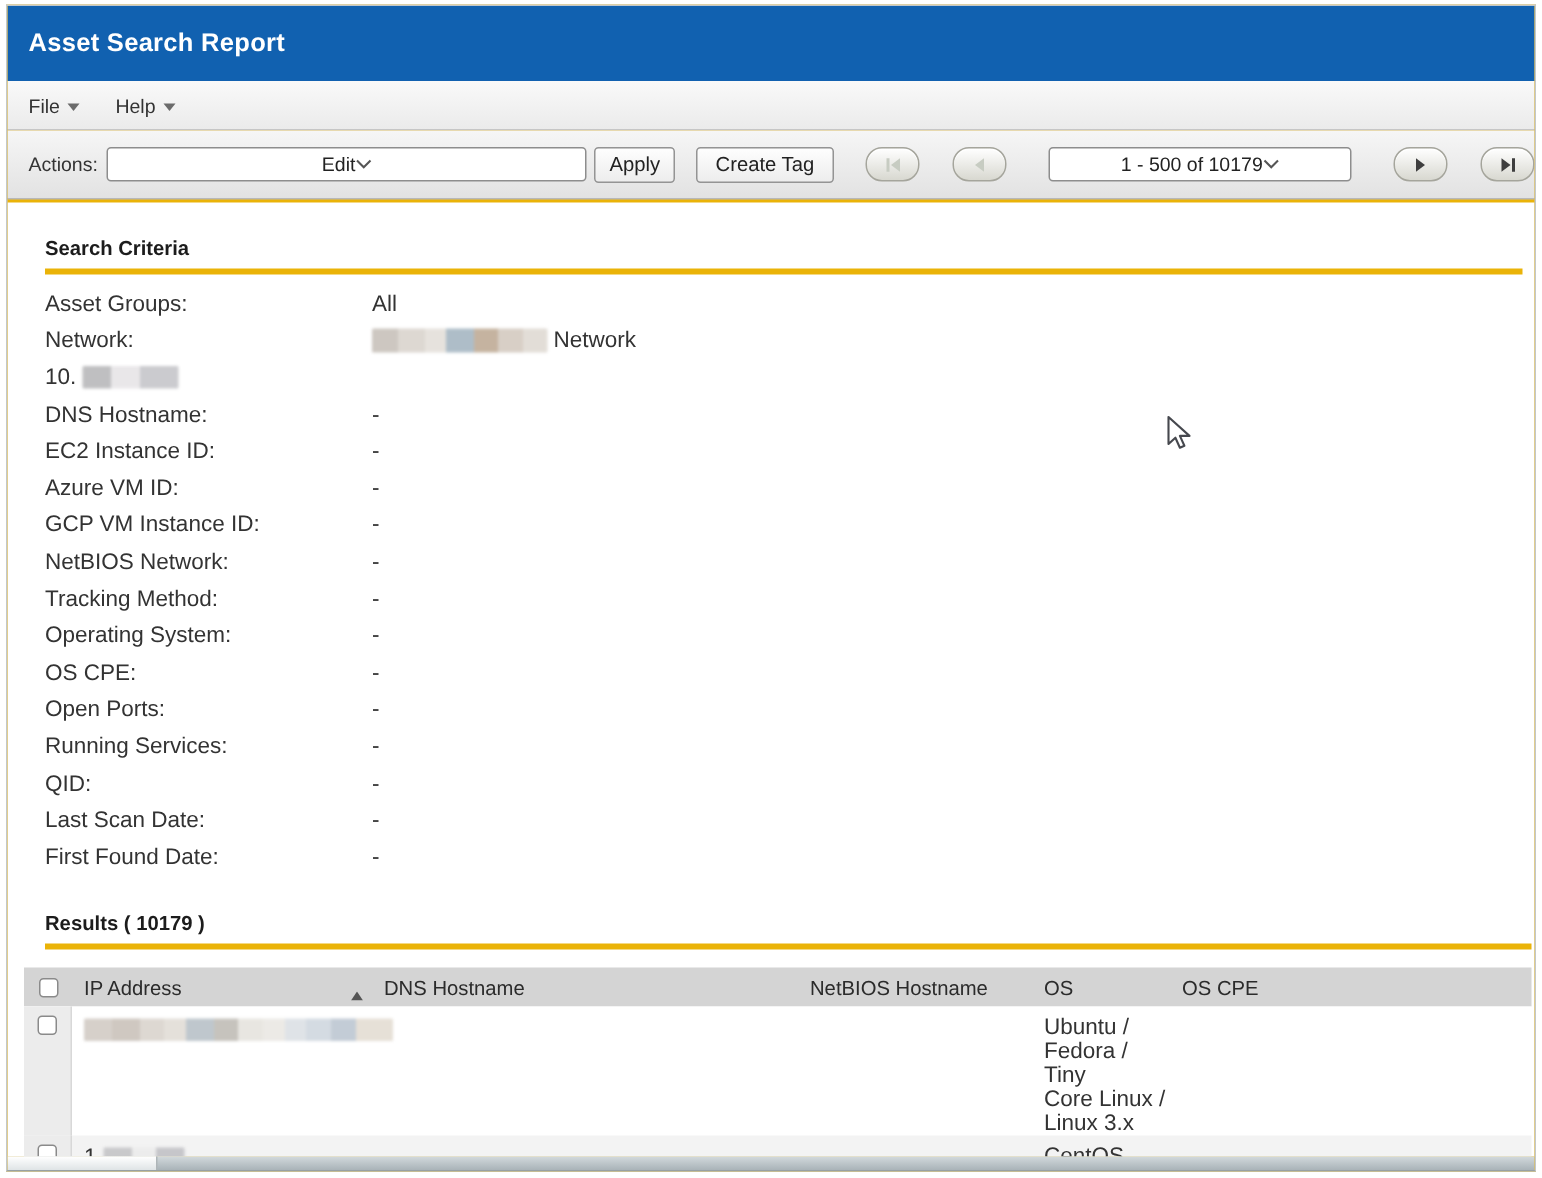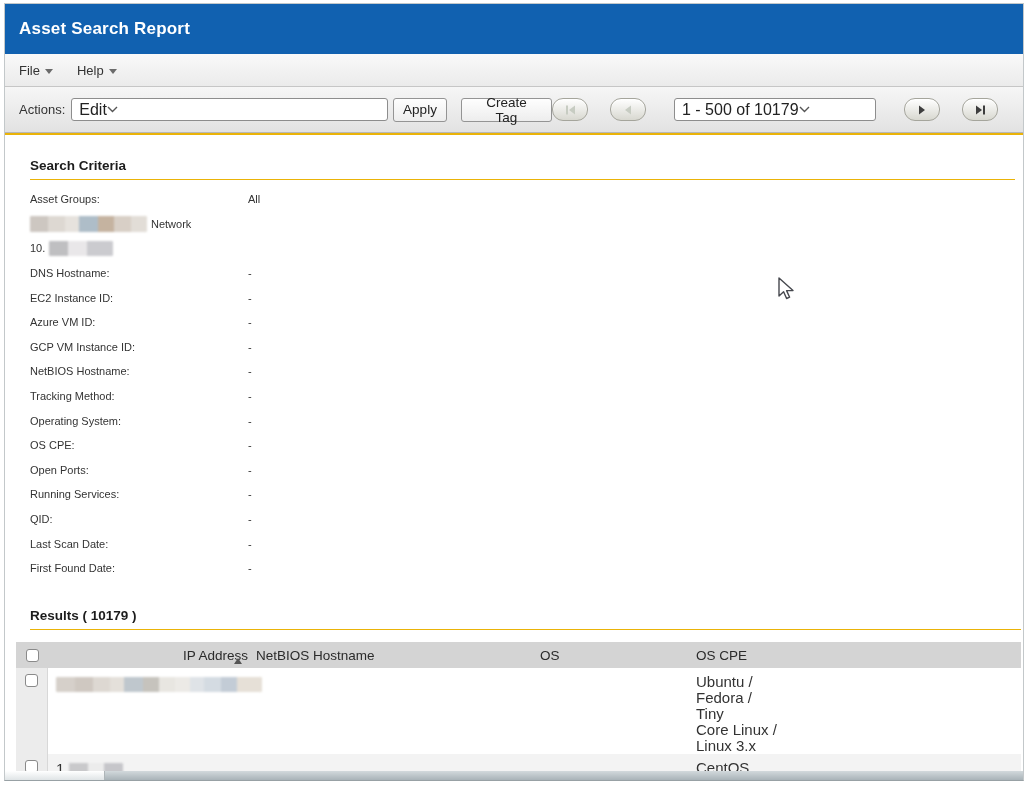--- a/index.html
+++ b/index.html
@@ -25,26 +25,26 @@
     border-bottom:1px solid #c6c6c6; display:flex; align-items:center;
     padding-left:14px; gap:24px; font-size:13px; color:#333;
   }
   .menu-item { display:flex; align-items:center; gap:5px; cursor:pointer; }
   .caret-down { width:0; height:0; border-left:4px solid transparent; border-right:4px solid transparent; border-top:5px solid #6b6b6b; margin-top:2px; }
 
   
   .actionsbar {
     height:46px; background:linear-gradient(#f6f6f6,#e2e2e2);
     border-bottom:1px solid #b8b8b8; display:flex; align-items:center;
-    padding:0 25px 0 14px; font-size:13px; color:#333;
+    padding:0 0 0 14px; font-size:13px; color:#333;
   }
   .select {
     background:#fff; border:1px solid #8d8d8d; border-radius:3px; height:23px;
-    display:flex; align-items:center; justify-content:flex-start; padding:0 7px;
-    font-size:16px; color:#222; cursor:pointer;
+    display:flex; align-items:center; justify-content:center; padding:0 7px;
+    font-size:13px; color:#222; cursor:pointer;
   }
   .actions-select { width:320px; margin-left:6px; }
   .btn {
     background:linear-gradient(#fefefe,#ededed); border:1px solid #949494; border-radius:3px;
     height:24px; padding:0 9px; font-size:13.5px; color:#222; display:flex; align-items:center; cursor:pointer;
   }
   .apply-btn { margin-left:5px; }
   .create-tag-btn { margin-left:14px; padding:0 12px; }
   .pager { margin-left:auto; display:flex; align-items:center; gap:22px; }
   .pg-btn {
@@ -53,24 +53,24 @@
     cursor:pointer; box-shadow:inset 0 1px 0 #fff;
   }
   .pg-select { width:202px; margin:0 6px; }
 
   
   .content { position:absolute; top:131px; left:0; right:0; bottom:9px; background:#fff; overflow:hidden; }
 
   .criteria { position:absolute; left:25px; top:23px; width:985px; }
   .section-head {
     font-size:13.5px; font-weight:bold; color:#1c1c1c; padding-bottom:6px;
-    border-bottom:1px solid #eab308;
+    border-bottom:4px solid #eab308;
   }
   .crit-rows { margin-top:7px; }
-  .crit-row { display:grid; grid-template-columns:218px 1fr; height:24.6px; align-items:center; font-size:11px; color:#333; }
+  .crit-row { display:grid; grid-template-columns:218px 1fr; height:24.6px; align-items:center; font-size:15px; color:#333; }
   .crit-value { display:flex; align-items:center; gap:4px; }
 
   .blur-block { display:inline-block; height:16px; border-radius:1px; filter:blur(1.1px); vertical-align:middle; }
   .blur-network { width:117px; background:linear-gradient(90deg,#cdc7c1 0 15%,#ddd8d2 15% 30%,#e6e2dd 30% 42%,#aebdc8 42% 58%,#c5b3a0 58% 72%,#d8cfc6 72% 86%,#e2ddd7 86% 100%); }
   .blur-ips { width:64px; height:15px; background:linear-gradient(90deg,#bfbfc1 0 30%,#e9e7e9 30% 60%,#cbcbcf 60% 100%); }
   .blur-row1 { width:206px; height:15px; background:linear-gradient(90deg,#d6d0ca 0 9%,#cfc8c1 9% 18%,#ddd8d2 18% 26%,#e4e0da 26% 33%,#bfc7cd 33% 42%,#c6c3bd 42% 50%,#e8e6e1 50% 58%,#eceae6 58% 65%,#dfe3e7 65% 72%,#d4dbe2 72% 80%,#c3ccd6 80% 88%,#e6e0d7 88% 100%); }
   .blur-row2 { width:54px; height:15px; background:linear-gradient(90deg,#c9c9cb 0 35%,#ececec 35% 65%,#c6c6ca 65% 100%); }
 
   
   .results { position:absolute; left:11px; top:473px; width:1005px; }
@@ -79,21 +79,21 @@
   .t-head { background:#d4d4d4; height:26px; align-items:center; font-size:13.5px; color:#2b2b2b; }
   .t-row { font-size:15px; color:#333; }
   .row-1 { background:#fff; min-height:80px; }
   .row-2 { background:#f3f3f3; height:56px; }
   .cell { padding-left:8px; }
   .body-cell { padding-top:6px; }
   .cb-cell { display:flex; align-items:flex-start; justify-content:center; padding-top:6px; }
   .t-head .cb-cell { align-items:center; padding-top:0; }
   .t-row .cb-cell { background:#ececec; border-right:1px solid #d8d8d8; }
   .cb { width:13px; height:13px; border:1px solid #8a8a8a; border-radius:3px; background:#fff; cursor:pointer; }
-  .ip-head-cell { position:relative; display:flex; align-items:center;justify-content:flex-end; }
+  .ip-head-cell { position:relative; display:flex; align-items:center; }
   .sort-icon { position:absolute; right:6px; top:10px; }
   .os-cell { white-space:pre-line; line-height:16px; }
 
   
   .hscrollbar { position:absolute; left:0; right:0; bottom:0; height:9px; background:linear-gradient(#d2d9dc,#a9b3b8); }
   .hscroll-thumb { position:absolute; left:0; top:0; bottom:0; width:100px; background:linear-gradient(#ffffff,#dfe4e6); border-right:1px solid #aeb5b8; }
 
   
   .cursor { position:absolute; left:774px; top:276px; pointer-events:none; }
 </style>
@@ -164,20 +164,21 @@
     <div class="content">
 
       <div class="criteria">
         <div class="section-head">Search Criteria</div>
         <div class="crit-rows">
           <div class="crit-row">
             <span>Asset Groups:</span>
             <span class="crit-value">All</span>
           </div>
           <div class="crit-row">
+            <span>Network:</span>
             <span class="crit-value">
               <span class="blur-block blur-network"></span>
               <span>Network</span>
             </span>
           </div>
           <div class="crit-row">
             <span class="crit-value">
               <span>10.</span>
               <span class="blur-block blur-ips"></span>
             </span>
@@ -192,21 +193,21 @@
           </div>
           <div class="crit-row">
             <span>Azure VM ID:</span>
             <span class="crit-value">-</span>
           </div>
           <div class="crit-row">
             <span>GCP VM Instance ID:</span>
             <span class="crit-value">-</span>
           </div>
           <div class="crit-row">
-            <span>NetBIOS Hostname:</span>
+            <span>NetBIOS Network:</span>
             <span class="crit-value">-</span>
           </div>
           <div class="crit-row">
             <span>Tracking Method:</span>
             <span class="crit-value">-</span>
           </div>
           <div class="crit-row">
             <span>Operating System:</span>
             <span class="crit-value">-</span>
           </div>
@@ -243,20 +244,21 @@
         <div class="grid-cols t-head">
           <div class="cb-cell">
             <span class="cb"></span>
           </div>
           <div class="cell ip-head-cell">
             <span>IP Address</span>
             <svg class="sort-icon" width="8" height="6" viewBox="0 0 8 6">
                 <polygon points="4,0 8,6 0,6" fill="#555"></polygon>
               </svg>
           </div>
+          <div class="cell">DNS Hostname</div>
           <div class="cell">NetBIOS Hostname</div>
           <div class="cell">OS</div>
           <div class="cell">OS CPE</div>
         </div>
 
         <div class="grid-cols t-row row-1">
           <div class="cb-cell">
             <span class="cb"></span>
           </div>
           <div class="cell body-cell">

